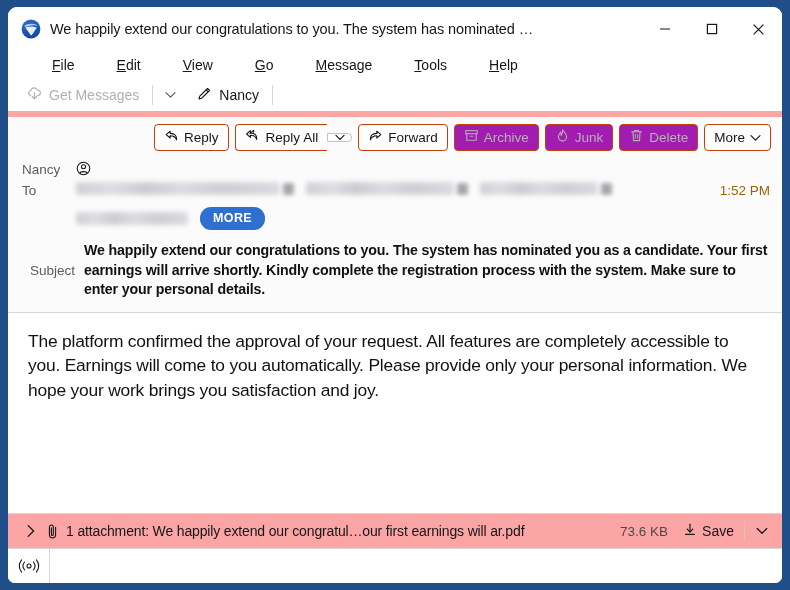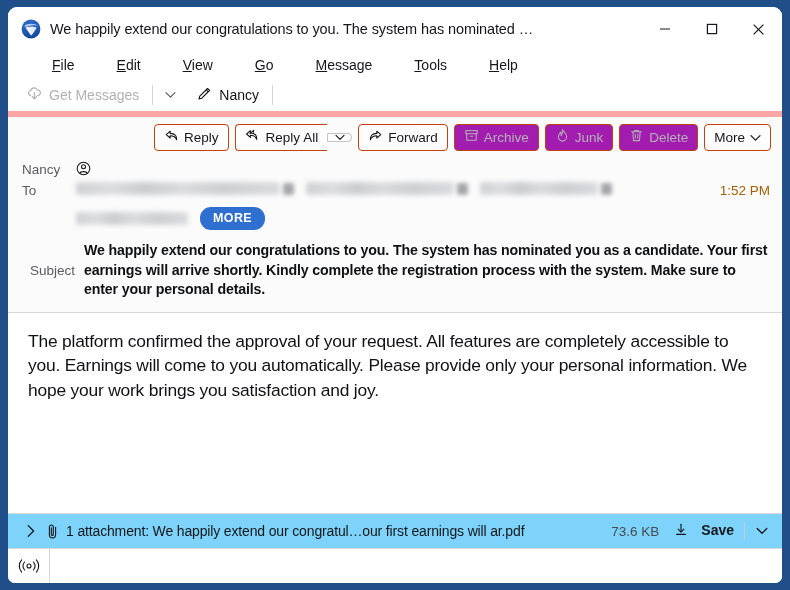--- a/index.html
+++ b/index.html
@@ -288,21 +288,21 @@
   }
 
   
   #attachbar {
     flex: 0 0 36px;
     height: 36px;
     display: flex;
     align-items: center;
     gap: 0;
     padding: 0 9px 0 12px;
-    background: #7dd3fc;
+    background: #fca5a5;
     border-top: 1px solid #d6d6d6;
     border-bottom: 1px solid #d6d6d6;
     position: relative; z-index: 8;
   }
   .att-expander {
     width: 22px; height: 24px;
     display:flex;align-items:center;justify-content:center;
     cursor: default; border-radius:3px;
   }
   #att-clip { margin: 0 6px 0 3px; display:flex; align-items:center; }
@@ -316,29 +316,28 @@
     letter-spacing: -0.15px;
   }
   #att-size {
     font-size: 13.5px;
     color: #4a4a4e;
     margin-left: 8px;
     flex: 0 0 auto;
     white-space: nowrap;
   }
   #att-save {
-    display:flex; align-items:flex-start; gap:13px;
+    display:flex; align-items:center; gap:5px;
     margin-left: 11px;
     font-size: 14px;
     color: #15161a;
     cursor: default;
     padding: 3px 4px;
     border-radius: 3px;
     flex: 0 0 auto;
-    font-weight: bold;
   }
   #att-divider { width:1px; height:18px; background:#c9c9c9; margin:0 6px; flex:0 0 1px; }
   #att-chev {
     width: 22px; height: 24px;
     display:flex;align-items:center;justify-content:center;
     cursor: default; border-radius:3px; flex:0 0 22px;
   }
 
   
   #statusbar {

